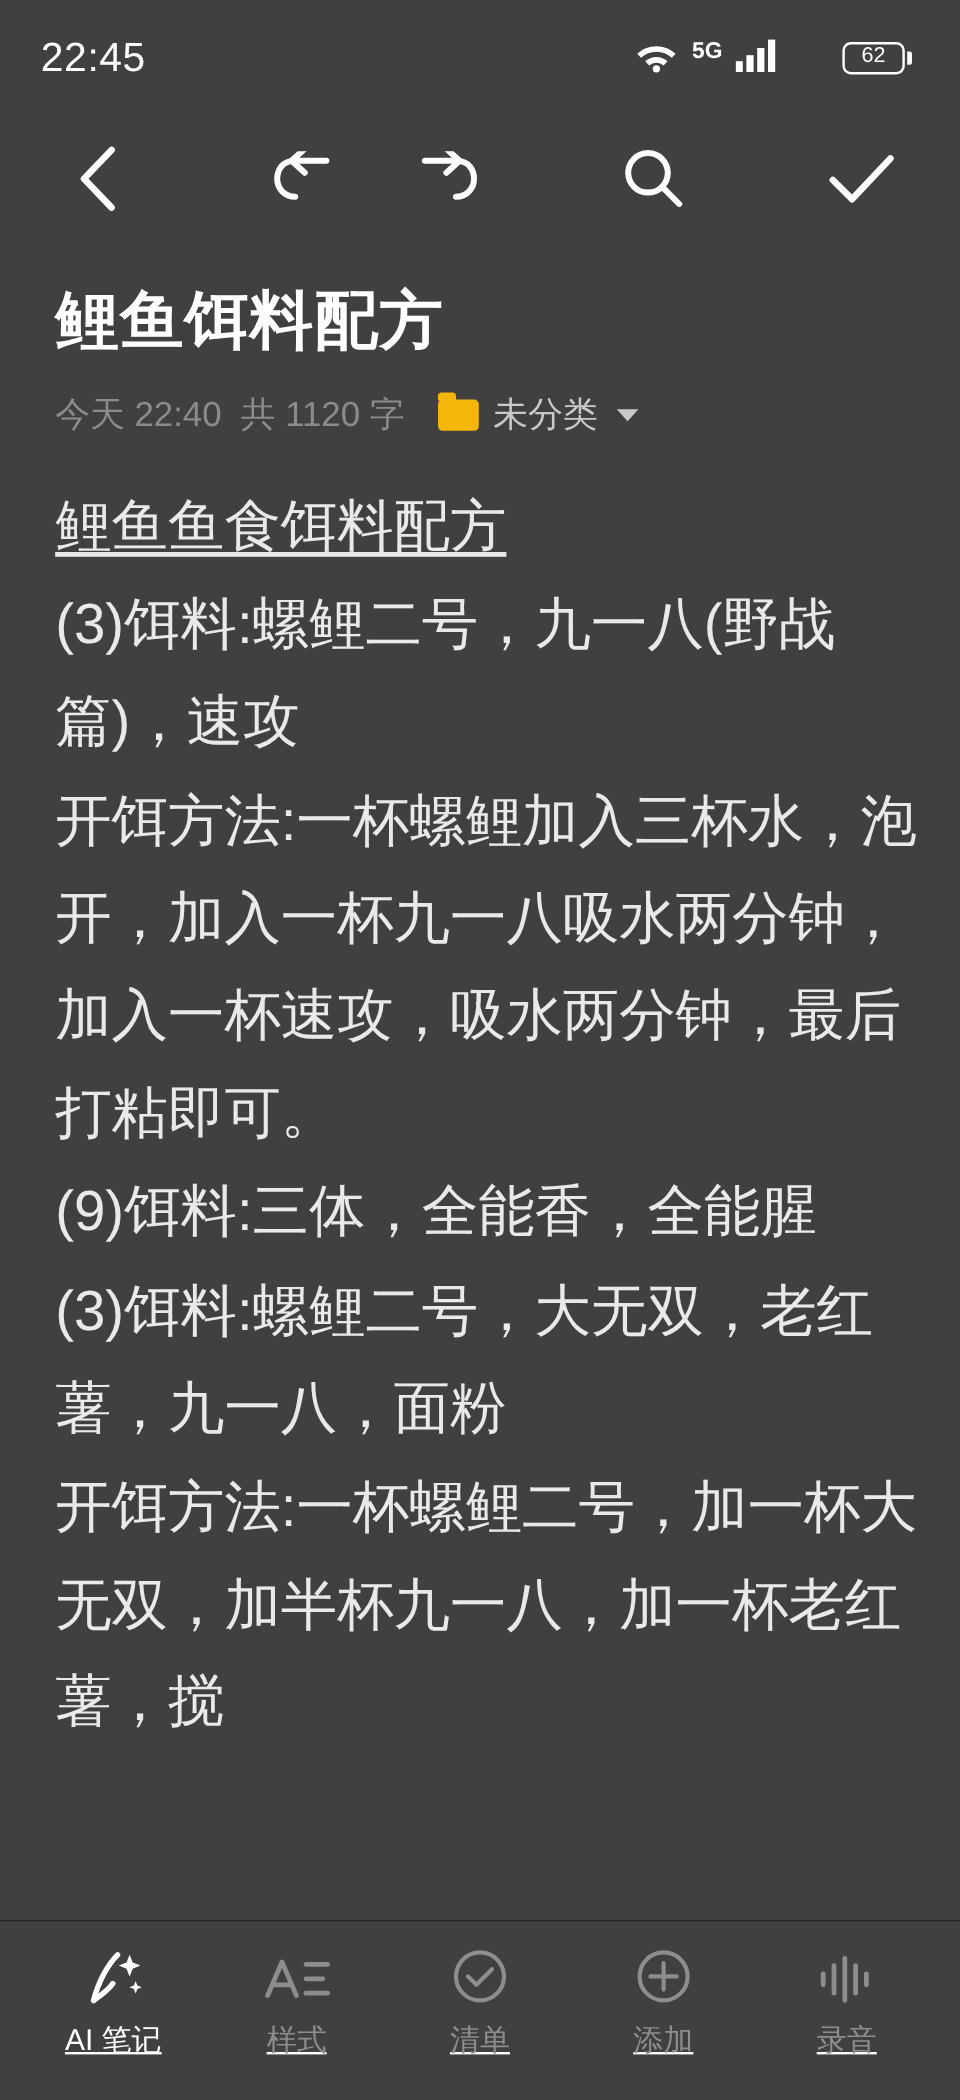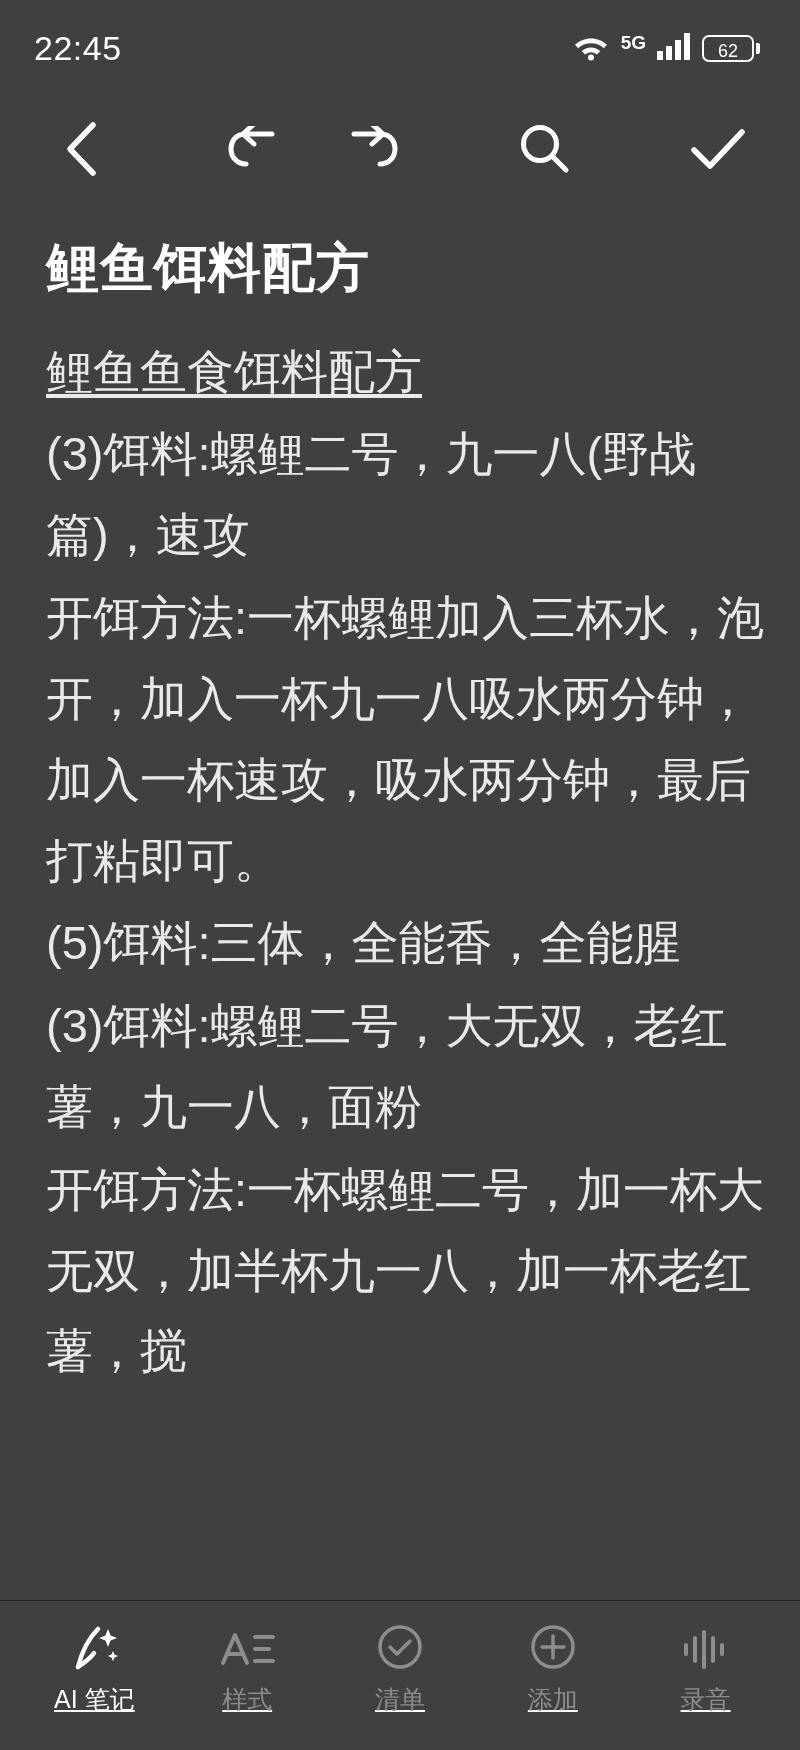--- a/index.html
+++ b/index.html
@@ -27,21 +27,21 @@
   .status-right { display:flex; align-items:center; gap:11px; }
   .icon-wifi { display:block; }
   .net-label { font-size:19px; font-weight:700; color:#fff; line-height:1; position:relative; top:-6px;text-align:right; }
   .icon-signal { display:block; }
   .battery {
     display:flex; align-items:center;
   }
   .battery-body {
     width:52px; height:27px;
     border:2px solid #fff; border-radius:7px;
-    display:flex; align-items:flex-end; justify-content:center;
+    display:flex; align-items:flex-start; justify-content:center;margin-left:44px;
   }
   .battery-text { font-size:18px; color:#fff; line-height:1; }
   .battery-cap {
     width:4px; height:11px; background:#fff;
     border-radius:0 2px 2px 0; margin-left:2px;
   }
 
   
   .toolbar {
     height:105px;
@@ -186,27 +186,36 @@
     <div class="tb-spacer"></div>
     <div class="tb-btn">
       <svg width="58" height="48" viewBox="0 0 58 48">
         <path d="M5 25 L21 41 L53 7" fill="none" stroke="#fff" stroke-width="5.5" stroke-linecap="round" stroke-linejoin="round"></path>
       </svg>
     </div>
   </div>
 
   <div class="note-head">
     <div class="note-title">鲤鱼饵料配方</div>
+    <div class="note-meta">
+      <span class="meta-date">今天 22:40</span>
+      <span class="meta-count">共 1120 字</span>
+      <span class="folder-chip">
+        <span class="folder-icon"></span>
+        <span class="folder-name">未分类</span>
+        <span class="caret-down"></span>
+      </span>
+    </div>
   </div>
 
   <div class="note-body">
     <div class="para underline">鲤鱼鱼食饵料配方</div>
     <div class="para">(3)饵料:螺鲤二号，九一八(野战篇)，速攻</div>
     <div class="para">开饵方法:一杯螺鲤加入三杯水，泡开，加入一杯九一八吸水两分钟，加入一杯速攻，吸水两分钟，最后打粘即可。</div>
-    <div class="para">(5)饵料:三体，全能香，全能腥</div>
+    <div class="para">(9)饵料:三体，全能香，全能腥</div>
     <div class="para">(3)饵料:螺鲤二号，大无双，老红薯，九一八，面粉</div>
     <div class="para">开饵方法:一杯螺鲤二号，加一杯大无双，加半杯九一八，加一杯老红薯，搅</div>
   </div>
 
   <div class="bottombar">
 
     <div class="bb-item active">
       <span class="bb-ico">
         <svg width="52" height="46" viewBox="0 0 52 46">
           <path d="M10 42 C14 26 22 12 30 4" fill="none" stroke="#fff" stroke-width="4.5" stroke-linecap="round"></path>

